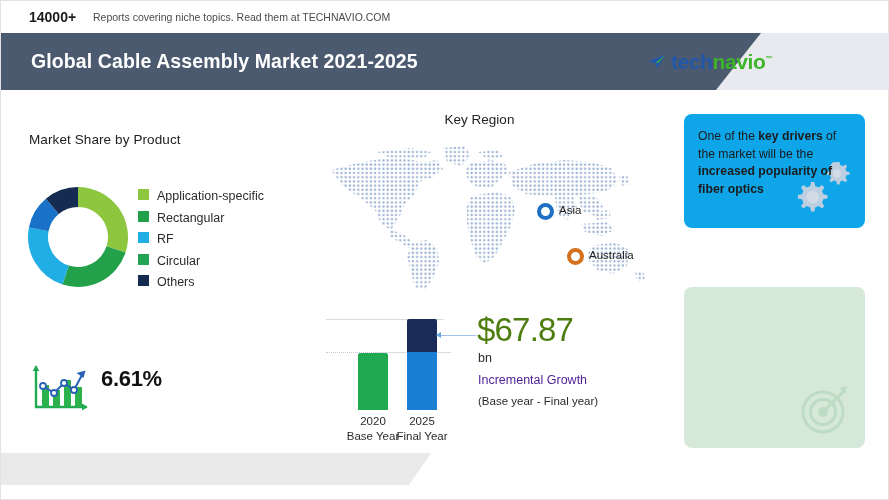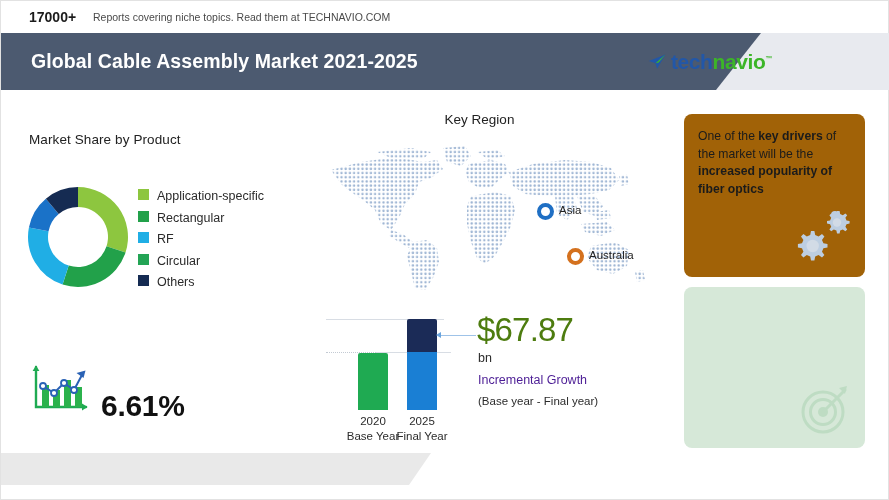--- a/index.html
+++ b/index.html
@@ -66,22 +66,22 @@
   }
   .legend-swatch { width: 11px; height: 11px; margin-right: 8px; flex: none; }
   .legend-label { font-size: 12.5px; color: #2b2b2b; white-space: nowrap; }
 
   .cagr-title {
     position: absolute; left: 28px; top: 337px;
     font-size: 13.5px; color: #222;
   }
   .cagr-icon { position: absolute; left: 27px; top: 363px; }
   .cagr-value {
-    position: absolute; left: 100px; top: 388px;
-    font-size: 30px; font-weight: bold; color: #111;
+    position: absolute; left: 100px; top: 365px;
+    font-size: 22px; font-weight: bold; color: #111;
     letter-spacing: -0.3px;
   }
 
   
   .map-title {
     position: absolute; left: 0; top: 111px; width: 889px;
     text-align: center; font-size: 13.5px; color: #222;
   }
   .map-title span { position: relative; left: 34px; }
   .map-wrap { position: absolute; left: 318px; top: 137px; width: 330px; height: 155px; }
@@ -141,21 +141,21 @@
   .growth-sub {
     position: absolute; left: 152px; top: 89px;
     font-size: 11.5px; color: #2b2b2b;
   }
 
   
   .panel {
     position: absolute; left: 683px; width: 181px;
     border-radius: 8px; overflow: hidden;
   }
-  .panel-driver { top: 113px; height: 163px; background: #a16207; }
+  .panel-driver { top: 113px; height: 114px; background: #0ea5e9; }
   .panel-challenge { top: 286px; height: 161px; background: #d6e8d8; }
   .panel-text {
     position: absolute; left: 14px; top: 14px; right: 12px;
     font-size: 12.2px; line-height: 17.5px; color: #1b1b1b;
   }
   .panel-text b { font-weight: bold; }
   .panel-deco { position: absolute; pointer-events: none; }
   .deco-gears { right: 4px; bottom: 2px; }
   .deco-target { right: 8px; bottom: 6px; }
 
@@ -368,16 +368,16 @@
           <circle cx="28" cy="34" r="12.5"></circle>
         </g>
         <circle cx="28" cy="34" r="5" fill="#bedcc3"></circle>
         <path d="M28 34 L50 12" stroke="#bedcc3" stroke-width="3" stroke-linecap="round"></path>
         <path d="M44 10 L52 8 L50 16 Z" fill="#bedcc3"></path>
       </svg>
     </div>
   </div>
 
   <div class="footer"></div>
-  <div class="footer-count">17000+</div>
+  <div class="footer-count">14000+</div>
   <div class="footer-text">Reports covering niche topics. Read them at TECHNAVIO.COM</div>
 
 </div>
 
 </body></html>

